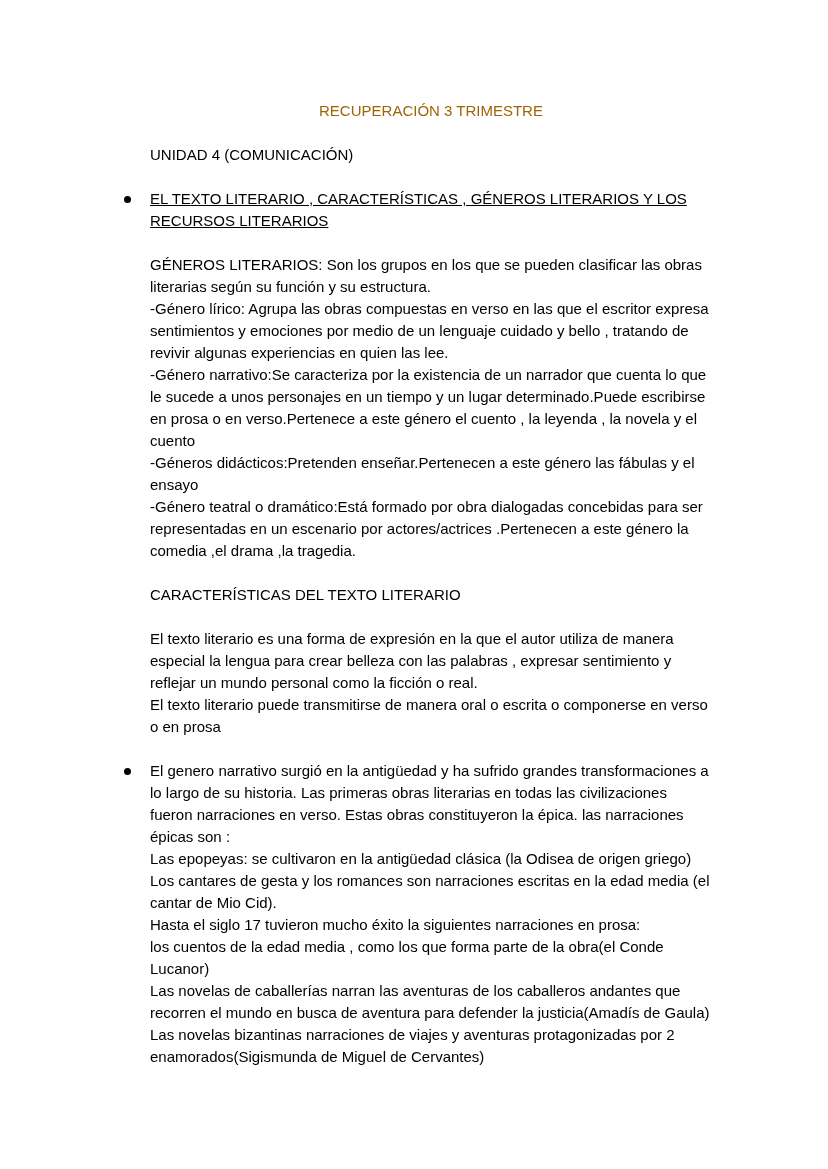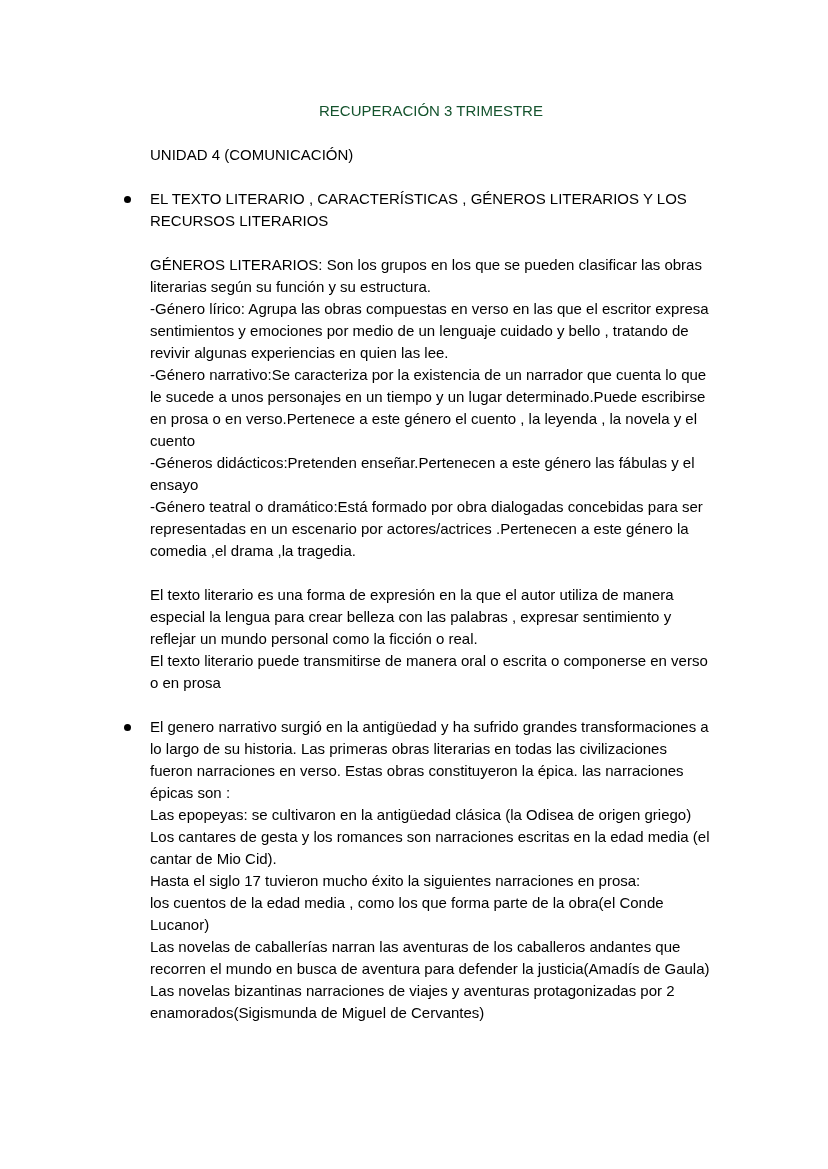--- a/index.html
+++ b/index.html
@@ -39,47 +39,49 @@
     .bullet-dot {
       position: absolute;
       left: -26px;
       top: 8px;
       width: 7px;
       height: 7px;
       border-radius: 50%;
       background: #000000;
     }
     .bullet-text {
+      text-decoration: underline;
     }
     .para {
       white-space: pre-line;
       margin-bottom: 22px;
     }
   </style>
 </head>
 <body>
 
 <div class="page">
   <div class="doc">
 
-    <div class="title" style="color: #14532d;">RECUPERACIÓN 3 TRIMESTRE</div>
+    <div class="title" style="color: #a16207;">RECUPERACIÓN 3 TRIMESTRE</div>
 
     <div class="heading">UNIDAD 4 (COMUNICACIÓN)</div>
 
     <div class="bullet-item">
       <span class="bullet-dot"></span>
       <span class="bullet-text">EL TEXTO LITERARIO , CARACTERÍSTICAS , GÉNEROS LITERARIOS Y LOS RECURSOS LITERARIOS</span>
     </div>
 
     <div class="para">GÉNEROS LITERARIOS: Son los grupos en los que se pueden clasificar las obras literarias según su función y su estructura.
 -Género lírico: Agrupa las obras compuestas en verso en las que el escritor expresa sentimientos y emociones por medio de un lenguaje cuidado y bello , tratando de revivir algunas experiencias en quien las lee.
 -Género narrativo:Se caracteriza por la existencia de un narrador que cuenta lo que le sucede a unos personajes en un tiempo y un lugar determinado.Puede escribirse en prosa o en verso.Pertenece a este género el cuento , la leyenda , la novela y el cuento
 -Géneros didácticos:Pretenden enseñar.Pertenecen a este género las fábulas y el ensayo
 -Género teatral o dramático:Está formado por obra dialogadas concebidas para ser representadas en un escenario por actores/actrices .Pertenecen a este género la comedia ,el drama ,la tragedia.</div>
 
+    <div class="heading">CARACTERÍSTICAS DEL TEXTO LITERARIO</div>
 
     <div class="para">El texto literario es una forma de expresión en la que el autor utiliza de manera especial la lengua para crear belleza con las palabras , expresar sentimiento y reflejar un mundo personal como la ficción o real.
 El texto literario puede transmitirse de manera oral o escrita o componerse en verso o en prosa</div>
 
 
     <div class="bullet-item">
       <span class="bullet-dot"></span>
     </div>
 
     <div class="para">El genero narrativo surgió en la antigüedad y ha sufrido grandes transformaciones a lo largo de su historia. Las primeras obras literarias en todas las civilizaciones fueron narraciones en verso. Estas obras constituyeron la épica. las narraciones épicas son :

